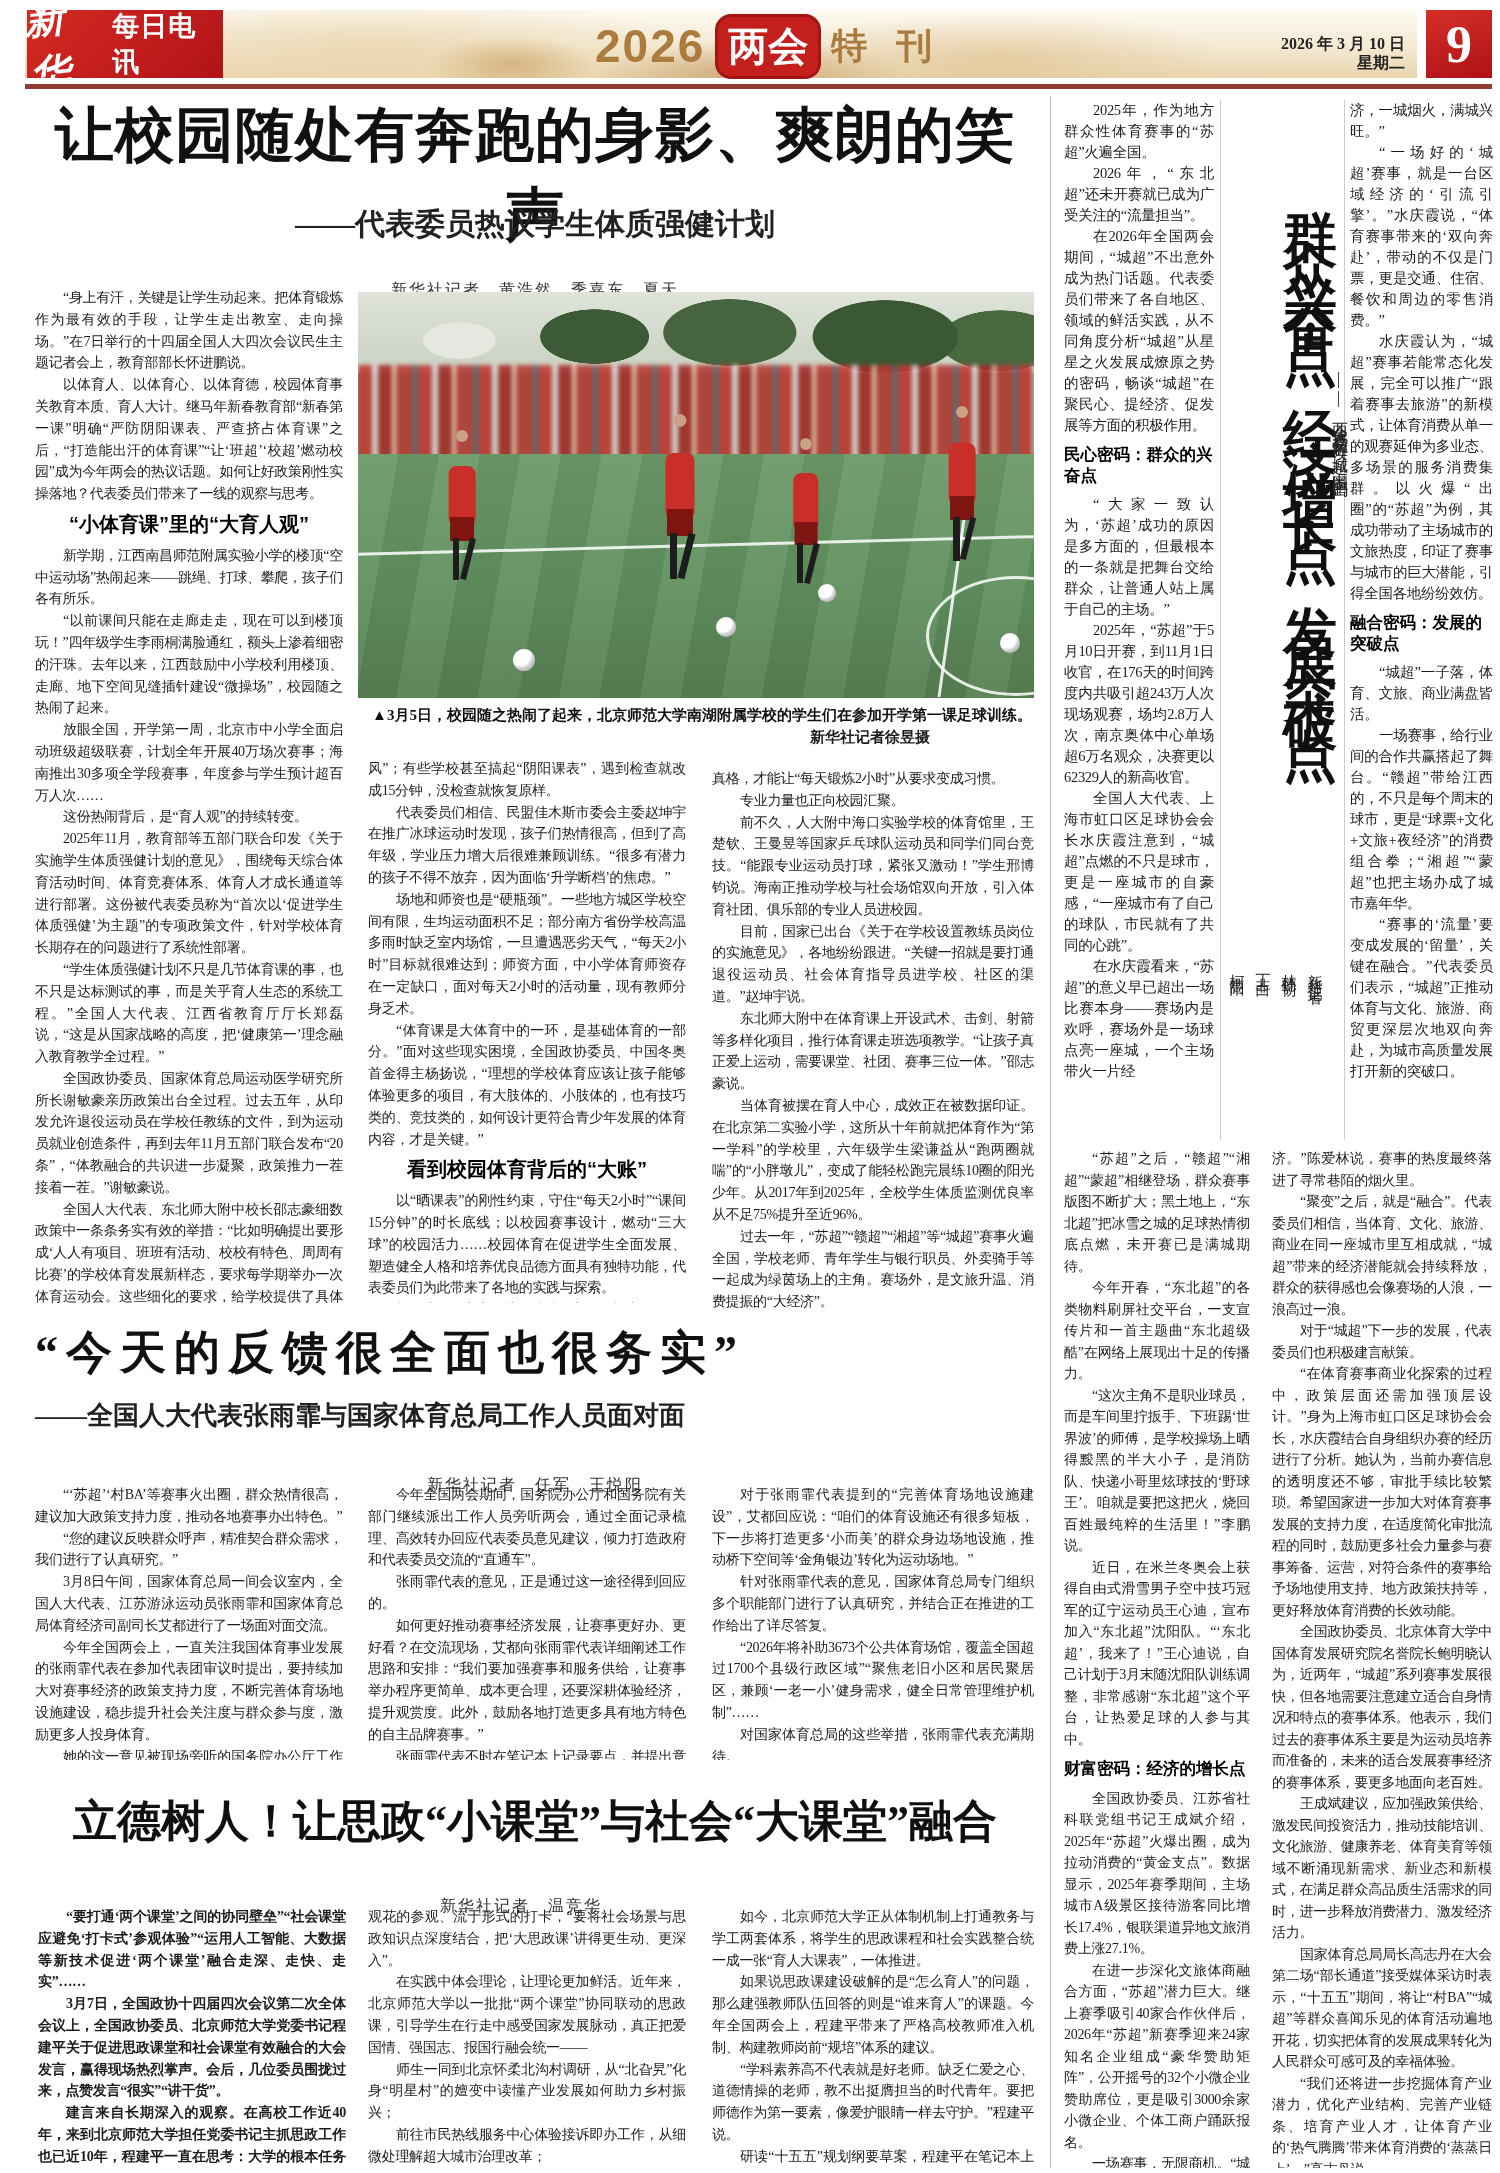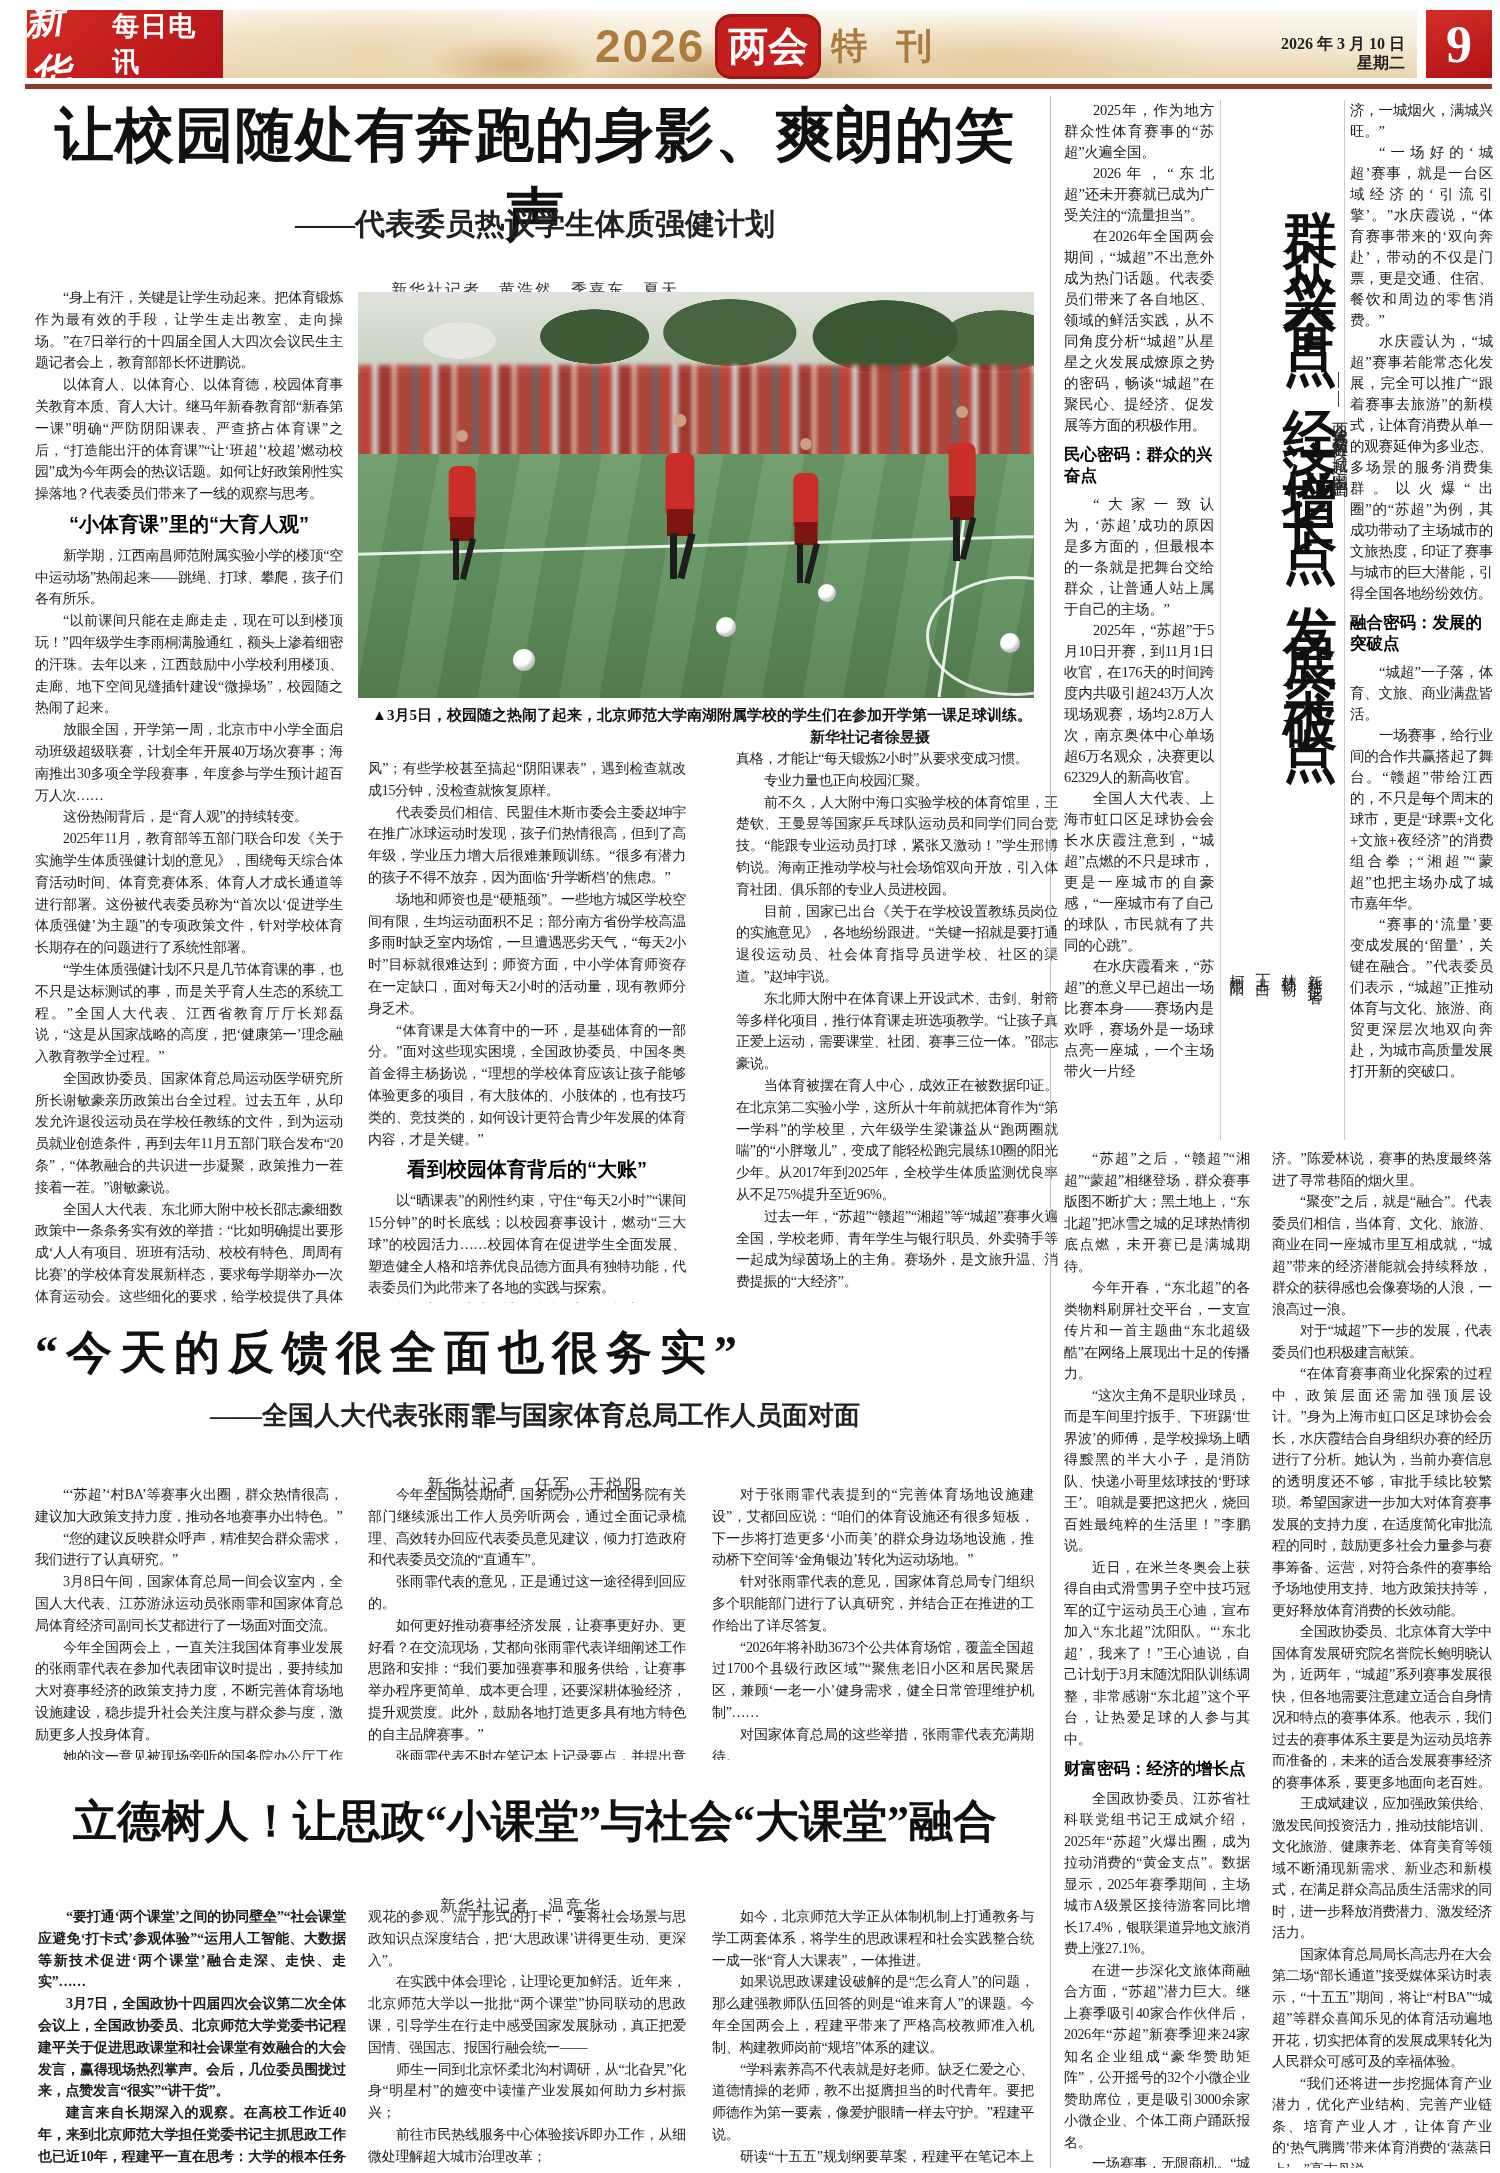--- a/index.html
+++ b/index.html
@@ -70,25 +70,25 @@
 
   
   .col{position:absolute;overflow:hidden;font-size:14px;line-height:21.8px;text-align:justify;letter-spacing:-0.3px;}
   .col p{margin:0;}
   .para{text-indent:2em;}
   .cont{text-indent:0;}
   .colsub{margin:9px 0;text-align:center;font-weight:bold;font-size:20px;letter-spacing:0;
       font-family:"Liberation Sans",sans-serif;color:#000;}
   #mcol1{left:35px;top:287px;width:308px;height:1016px;}
   #mcol2{left:368px;top:758px;width:318px;height:545px;}
-  #mcol3{left:712px;top:748px;width:322px;height:545px;margin-left:24px;}
+  #mcol3{left:712px;top:768px;width:322px;height:545px;}
 
   
   #mid-headline{left:35px;top:1322px;width:1000px;font-size:46px;font-weight:bold;letter-spacing:8px;color:#111;}
-  #mid-subhead{left:35px;top:1398px;width:1000px;text-align:center;font-size:26px;font-weight:bold;color:#222;}
+  #mid-subhead{left:35px;top:1398px;width:1000px;text-align:left;font-size:26px;font-weight:bold;color:#222;}
   #mid-byline{left:35px;top:1447px;width:1000px;}
   #fcol1{left:35px;top:1484px;width:308px;height:276px;}
   #fcol2{left:368px;top:1484px;width:318px;height:276px;}
   #fcol3{left:712px;top:1484px;width:322px;height:276px;}
 
   
   #bot-headline{left:30px;top:1792px;width:1010px;text-align:center;font-size:44px;font-weight:bold;color:#101010;}
   #bot-byline{left:21px;top:1868px;width:1000px;}
   #gcol1{left:38px;top:1906px;width:308px;height:264px;font-weight:bold;}
   #gcol2{left:368px;top:1906px;width:318px;height:264px;}

